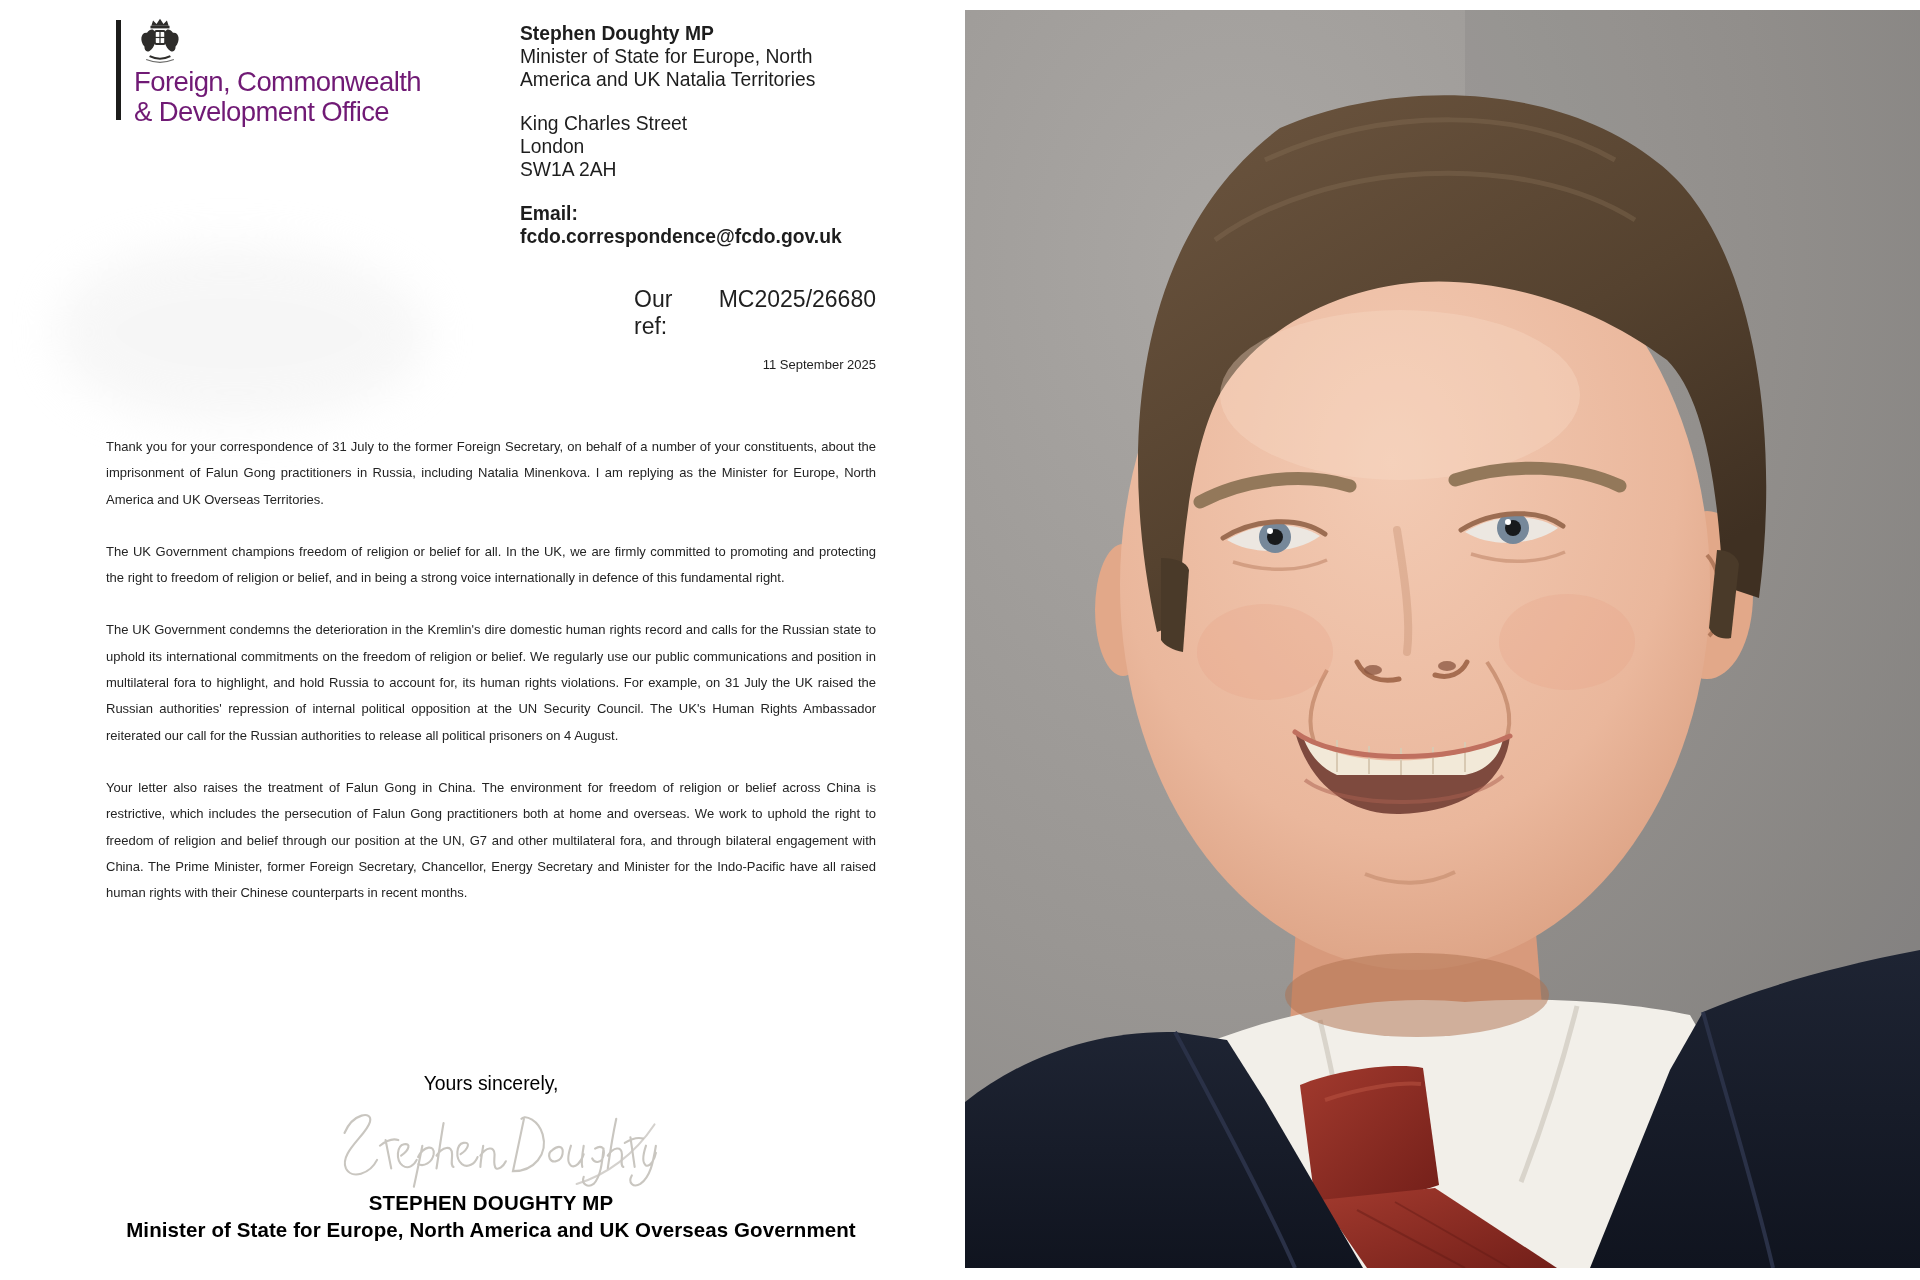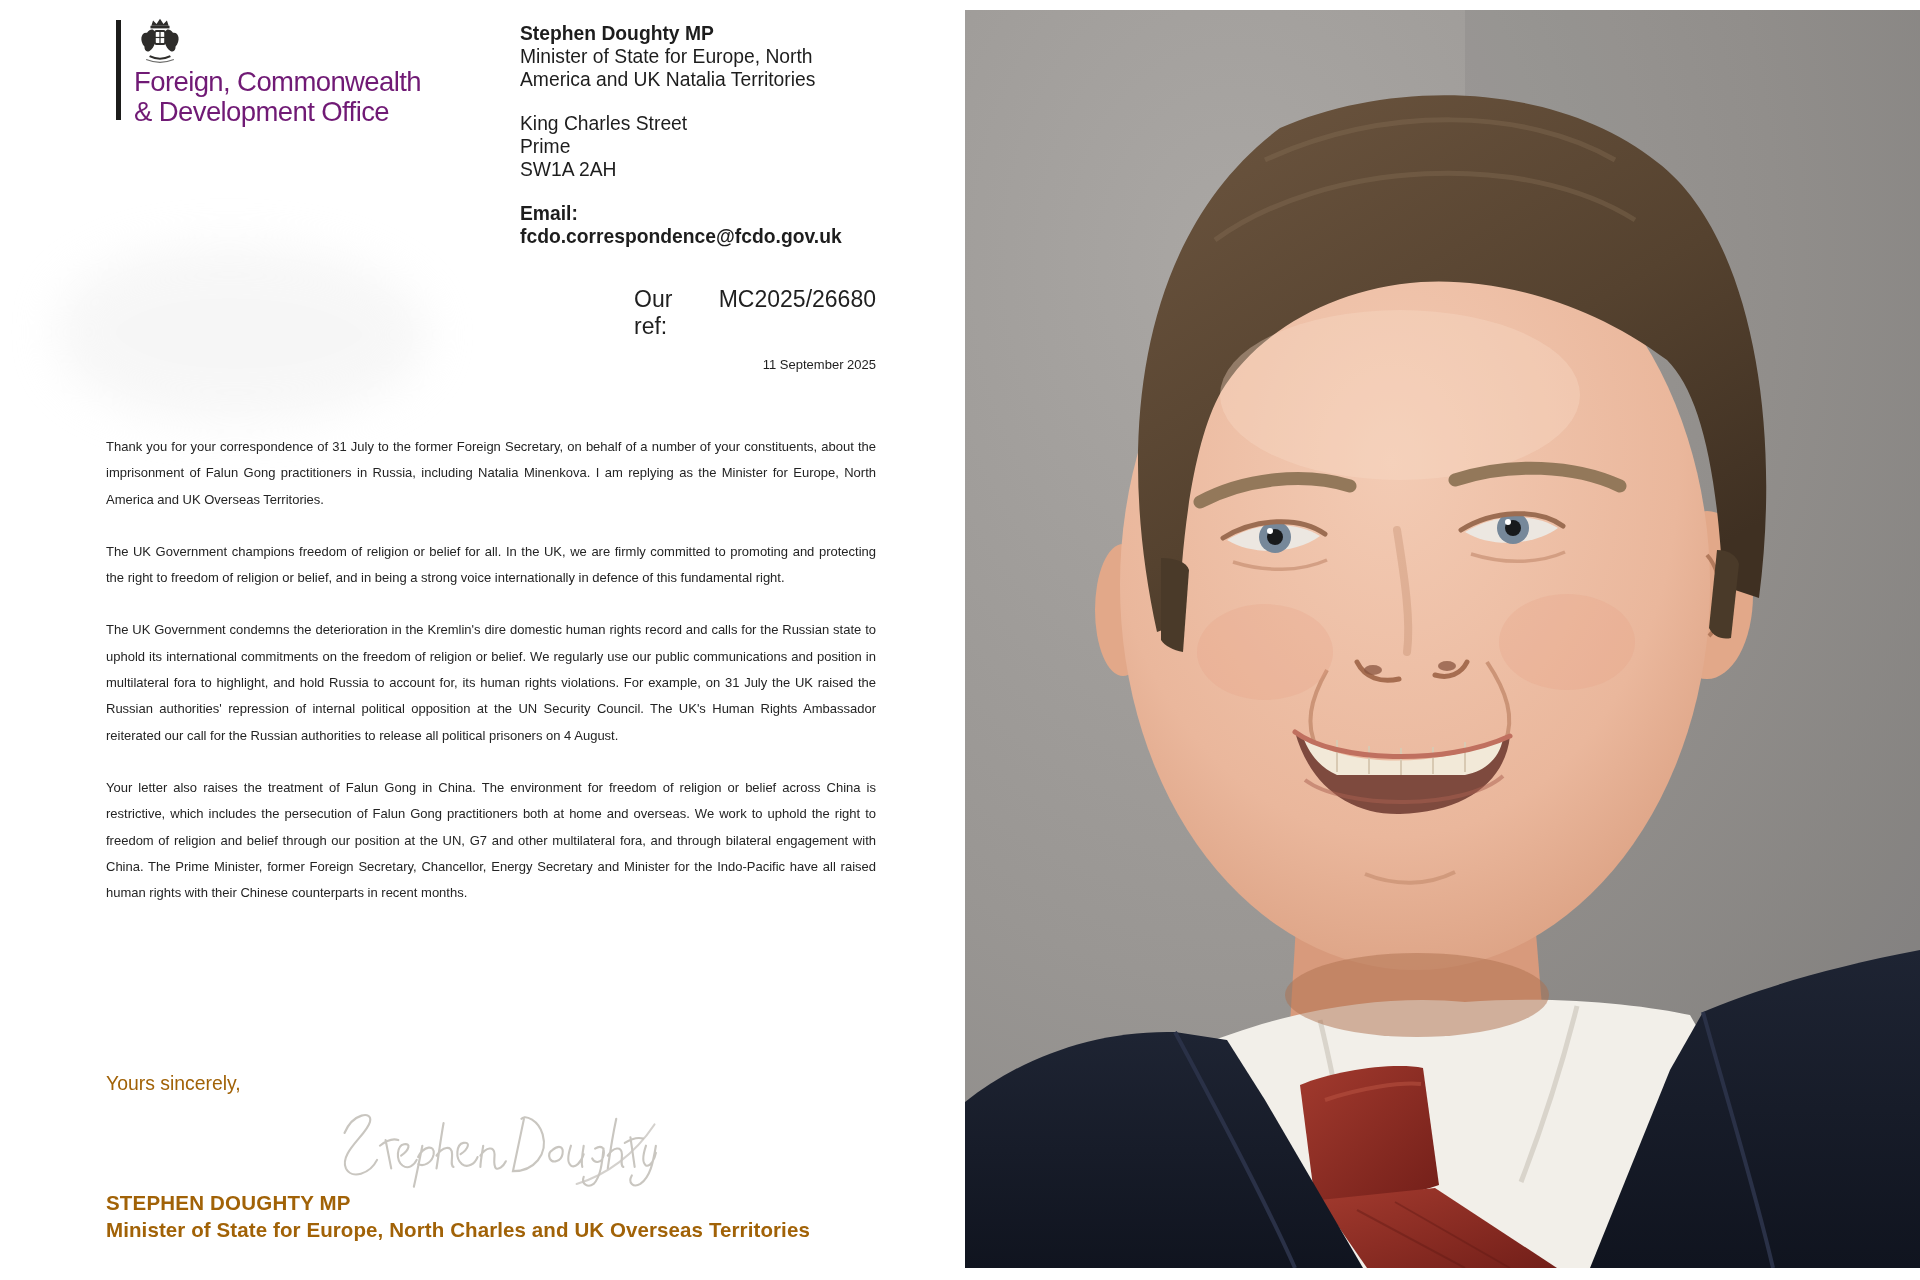--- a/index.html
+++ b/index.html
@@ -32,21 +32,21 @@
     background:#efefef;opacity:.5;filter:blur(22px);
     border-radius:46% 54% 52% 48%;
   }
 
   .body-text{
     position:absolute;left:0;top:434px;width:770px;height:648px;overflow:hidden;
     font-size:13px;line-height:26.3px;text-align:justify;color:#242424;
   }
   .body-text p{margin:0 0 26px 0;}
 
-  .closing{position:absolute;left:0;top:1072px;width:770px;text-align:left;font-size:19.4px;color:#a16207;}
+  .closing{position:absolute;left:0;top:1072px;width:770px;text-align:center;font-size:19.4px;color:#000000;}
   .signature{display:block;margin:4px auto 0;width:400px;height:92px;}
   .signoff-name{font-weight:bold;font-size:20.5px;letter-spacing:0.2px;}
   .signoff-title{font-weight:bold;font-size:20.5px;margin-top:3px;letter-spacing:0.1px;}
 
   
   .photo{position:absolute;left:965px;top:10px;width:955px;height:1258px;}
   .photo svg{display:block;width:100%;height:100%;}
 </style>
 </head>
 <body>
@@ -73,21 +73,21 @@
       </div>
     </div>
   </div>
 
   <div class="sender">
     <div class="b">Stephen Doughty MP</div>
     <div>Minister of State for Europe, North</div>
     <div>America and UK Natalia Territories</div>
     <div class="gap22"></div>
     <div>King Charles Street</div>
-    <div>Prime</div>
+    <div>London</div>
     <div>SW1A 2AH</div>
     <div class="gap22"></div>
     <div class="b">Email:</div>
     <div class="b">fcdo.correspondence@fcdo.gov.uk</div>
   </div>
 
   <div class="ref-row">
     <span>Our ref:</span>
     <span class="ref-value">MC2025/26680</span>
   </div>
@@ -116,21 +116,21 @@
       <path d="M282,26 C276,54 270,82 266,102 C296,102 316,78 308,50 C302,30 284,22 278,28"></path>
       <path d="M322,72 C332,64 338,68 336,78 C334,88 322,92 318,84 C316,78 318,74 322,72"></path>
       <path d="M348,66 C344,78 342,90 348,94 C354,98 362,90 366,78 M366,66 C364,78 362,90 364,96"></path>
       <path d="M382,70 C392,64 396,70 394,80 C392,90 382,92 378,84 M394,70 C392,90 390,110 380,120 C372,126 362,120 366,110"></path>
       <path d="M412,28 C406,56 402,84 400,98 M400,80 C408,68 420,66 420,78 C420,88 418,94 422,96"></path>
       <path d="M432,54 L438,96 M424,62 C434,56 444,54 450,56"></path>
       <path d="M454,66 C450,78 448,90 454,94 C460,96 466,86 468,76 M468,66 C464,90 460,110 446,120 C436,126 428,118 434,108"></path>
       <path d="M466,36 C438,78 398,108 356,120" opacity="0.8"></path>
     </svg>
     <div class="signoff-name">STEPHEN DOUGHTY MP</div>
-    <div class="signoff-title">Minister of State for Europe, North Charles and UK Overseas Territories</div>
+    <div class="signoff-title">Minister of State for Europe, North America and UK Overseas Government</div>
   </div>
 </div>
 
 <div class="photo" title="Official portrait photo of a smiling man with short brown hair wearing a dark navy suit, white shirt and dark red tie against a grey studio background">
   <svg viewBox="0 0 955 1258" preserveAspectRatio="none">
     <defs>
       <radialGradient id="bgGrad" cx="28%" cy="20%" r="95%">
         <stop offset="0%" stop-color="#aaa7a4"></stop>
         <stop offset="60%" stop-color="#999693"></stop>
         <stop offset="100%" stop-color="#8a8886"></stop>

